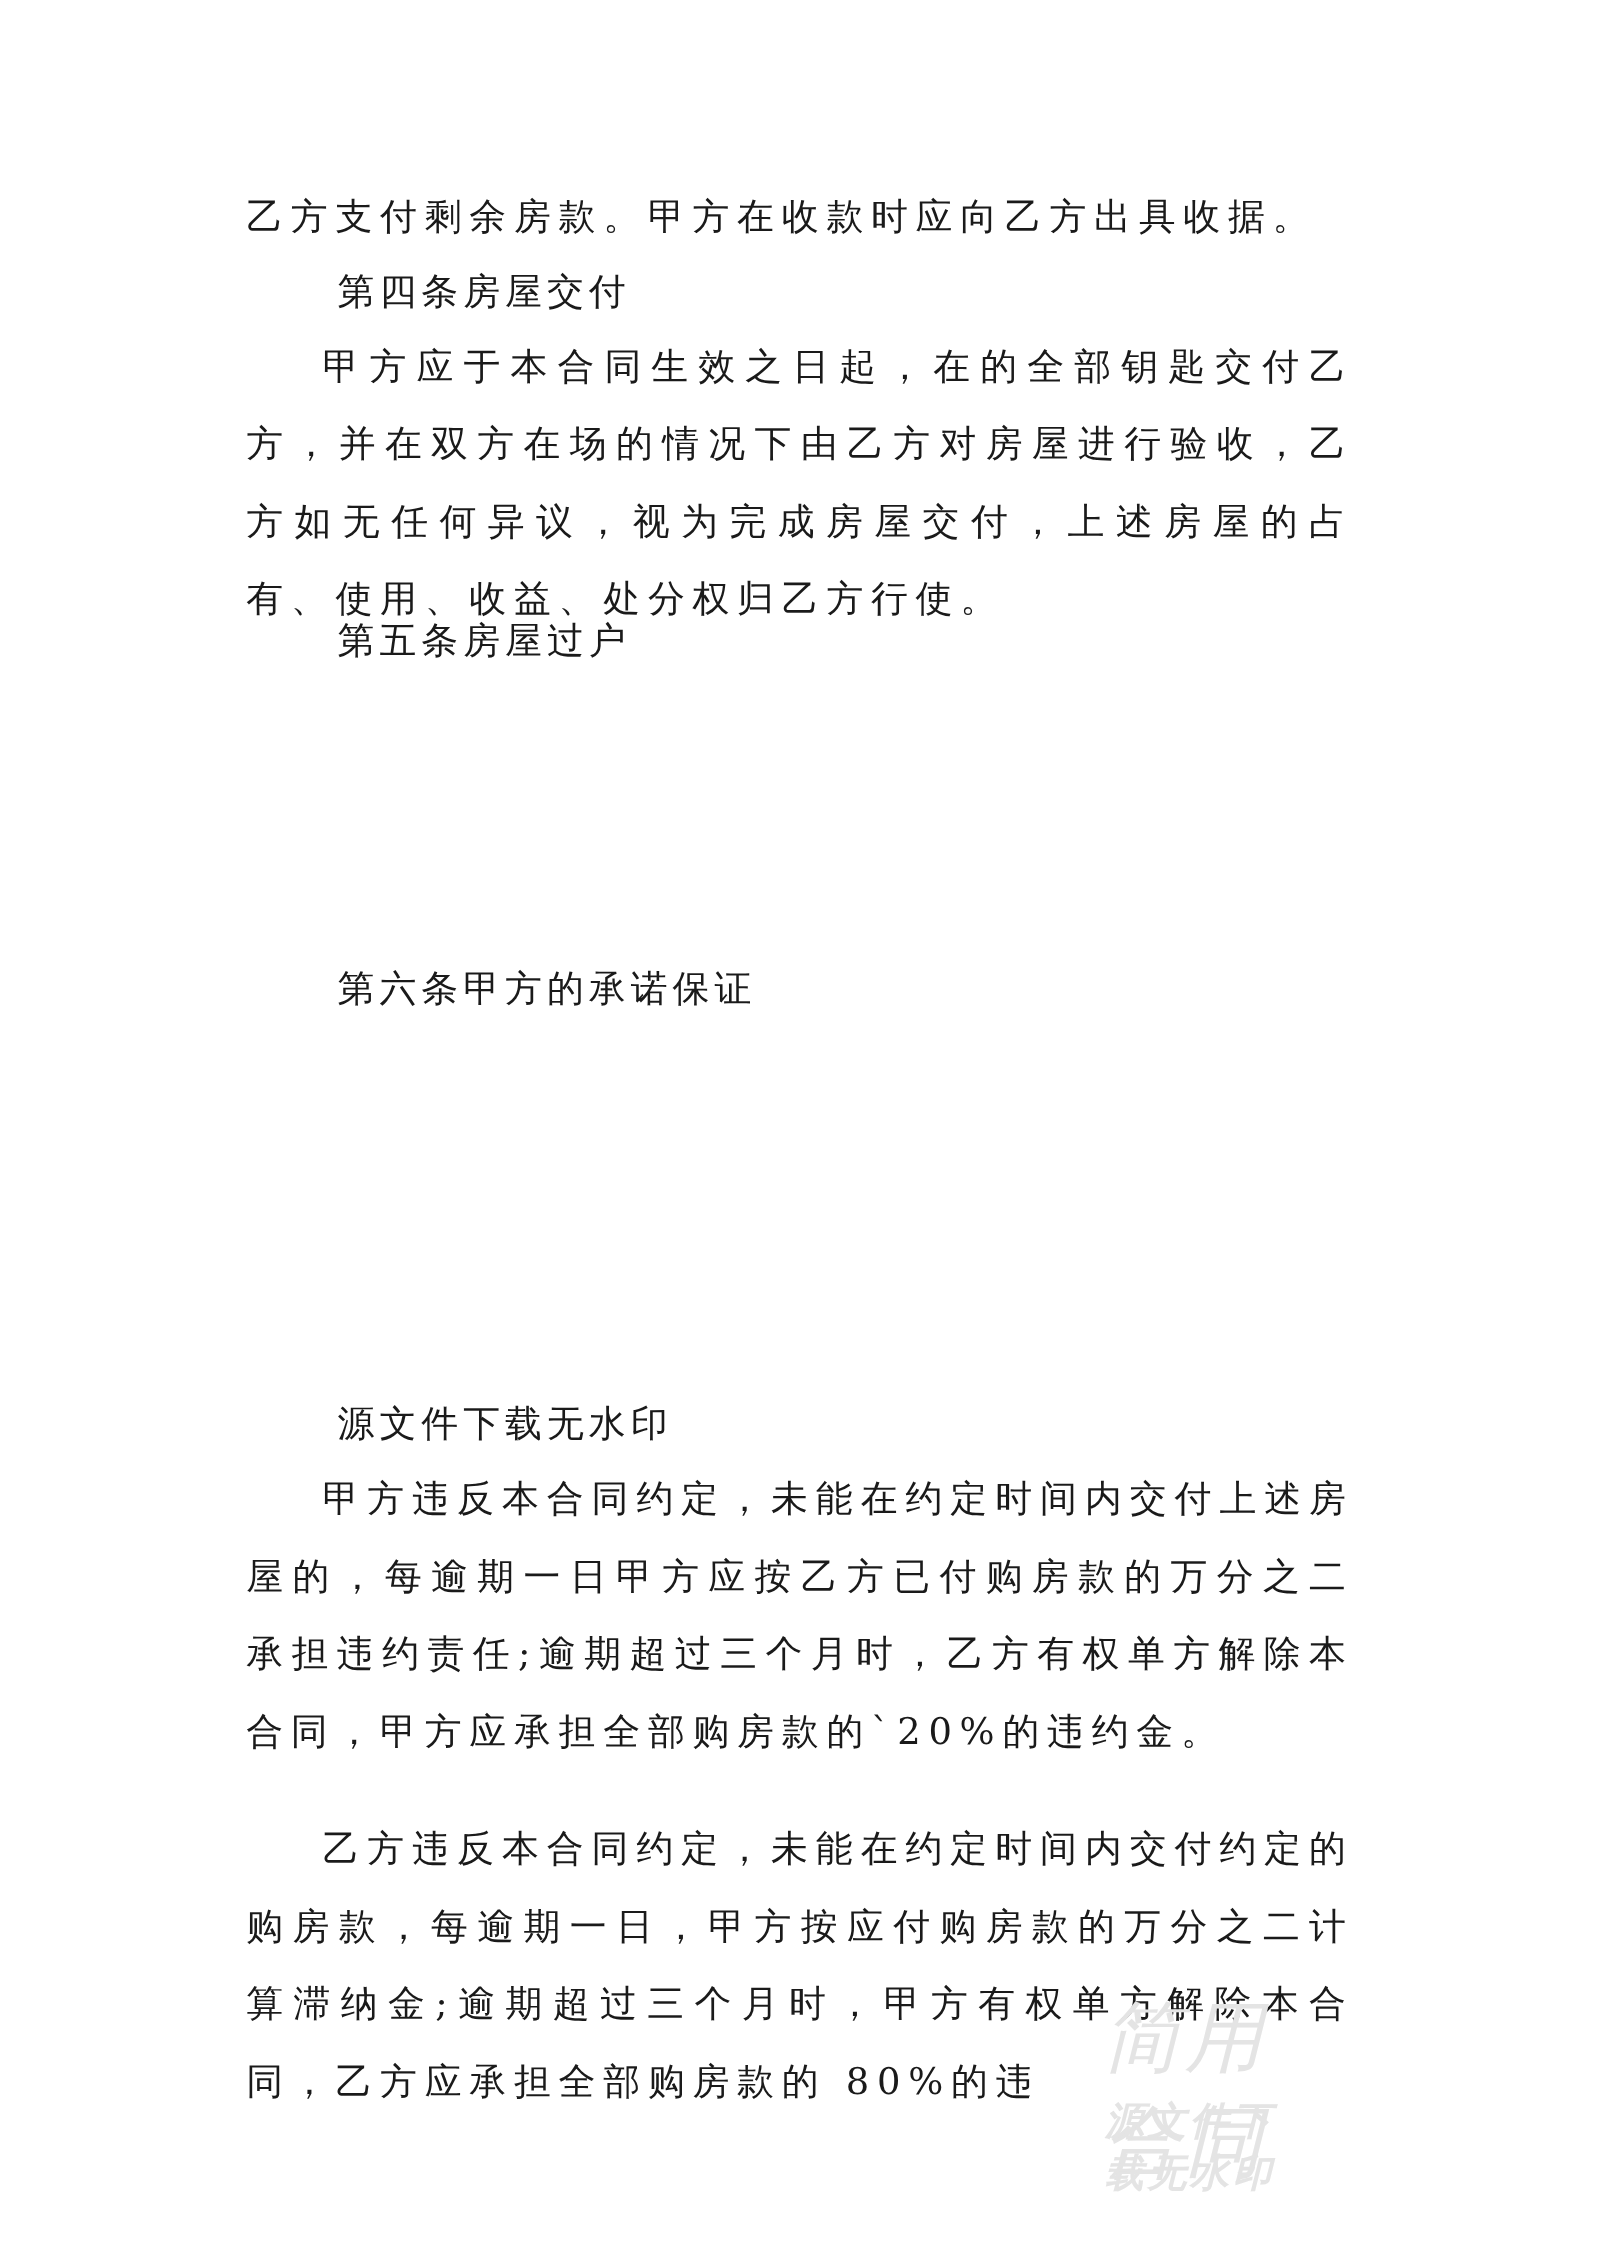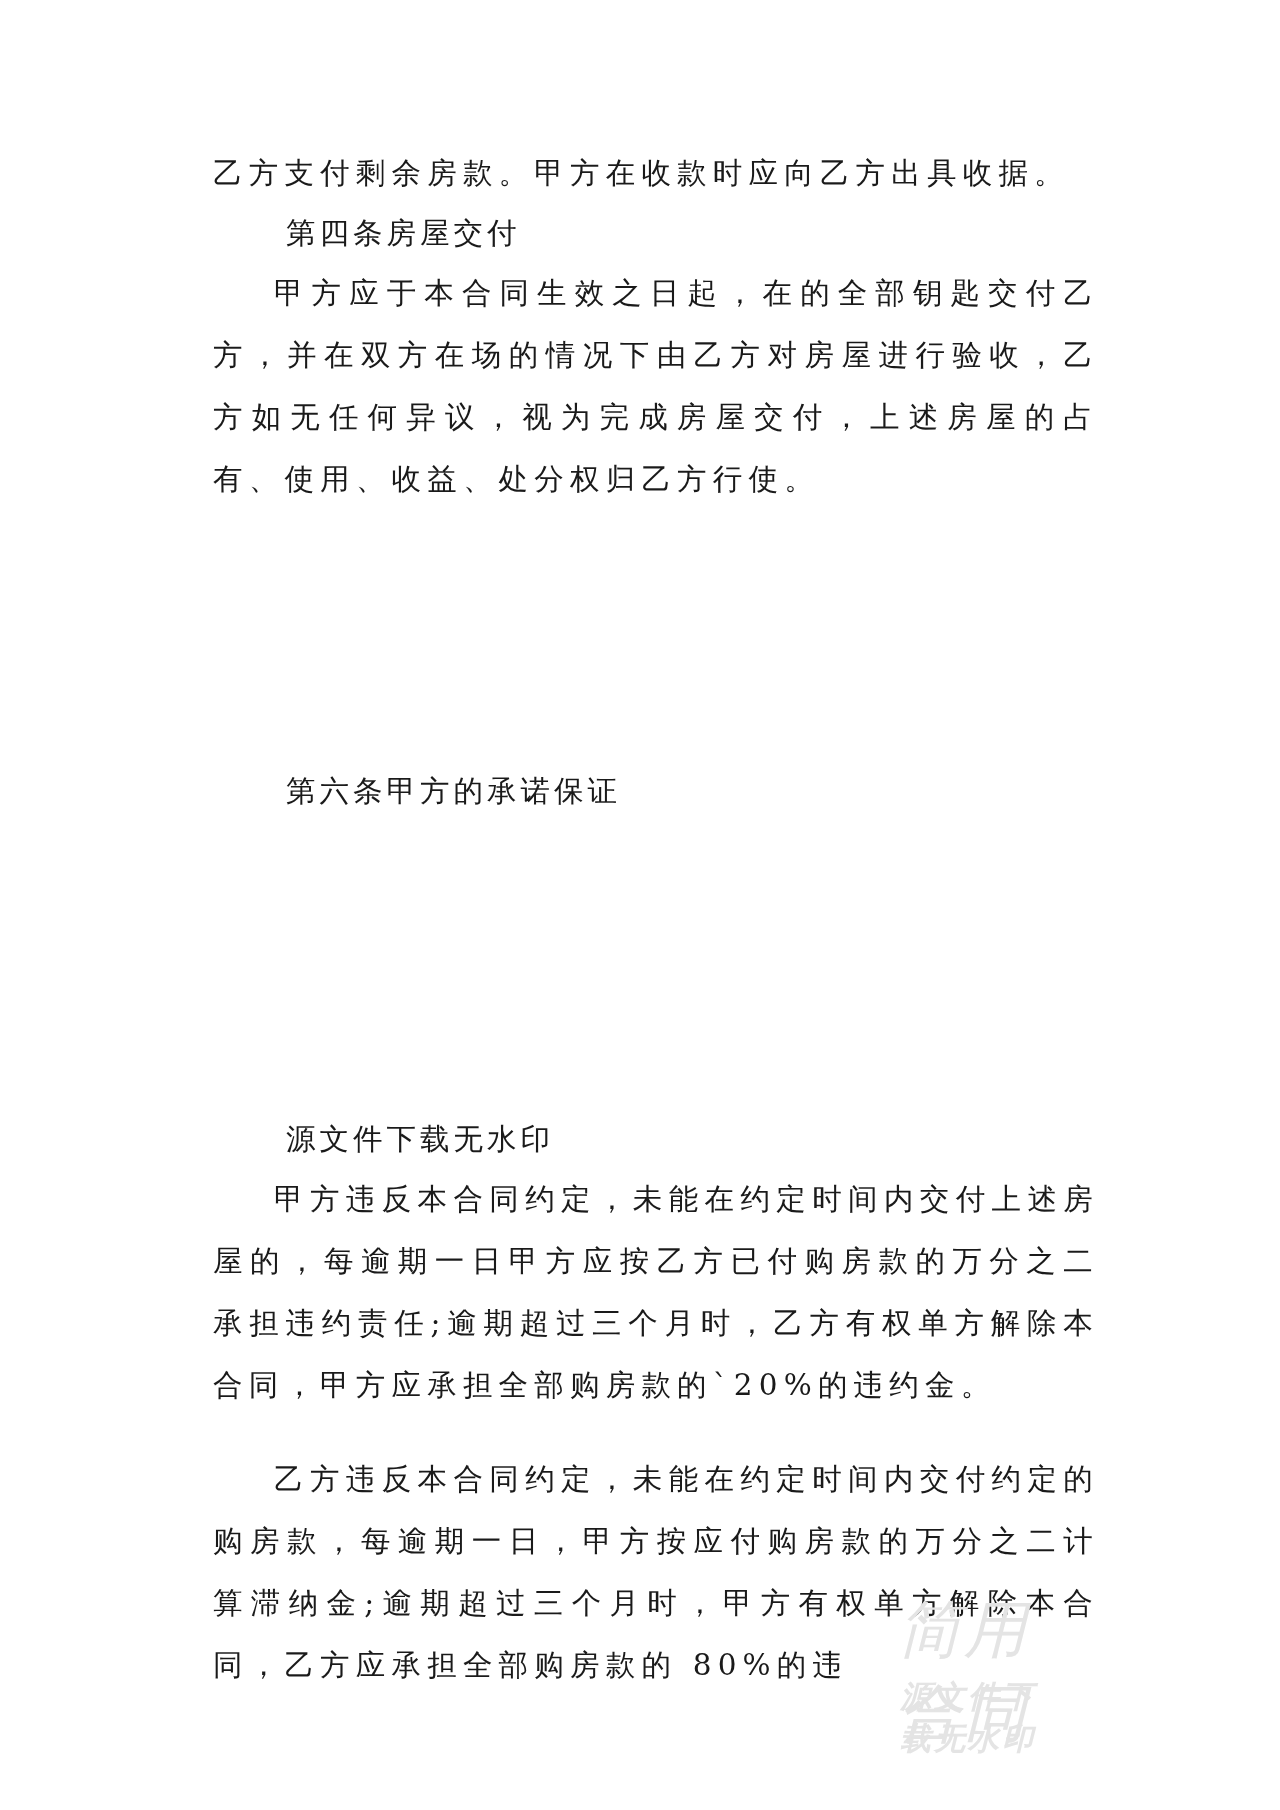--- a/index.html
+++ b/index.html
@@ -1,36 +1,37 @@
 <!DOCTYPE html>
 <html><head>
 <meta charset="utf-8">
 <style>
   html, body { margin: 0; padding: 0; background: #ffffff; }
   body { width: 1280px; height: 1810px; position: relative; overflow: hidden;
          font-family: "DejaVu Serif", "Liberation Serif", serif; color: #1a1a1a; }
-  .page { position: absolute; left: 16px; top: 0; width: 1052px; height: 1810px; }
+  .page { position: absolute; left: 0; top: 0; width: 1052px; height: 1810px; }
   .para { position: absolute; left: 197px; width: 886px; font-size: 29.5px;
           letter-spacing: 6.2px; line-height: 62px; margin: 0; text-align: justify;
           text-align-last: left; }
   .para.indent { text-indent: 61px; }
   .heading { position: absolute; left: 258px; font-size: 29.5px; letter-spacing: 4px;
              line-height: 62px; margin: 12px; }
   .wm1 { position: absolute; left: 882px; top: 1588px; font-family: "DejaVu Sans", "Liberation Sans", sans-serif;
          font-weight: 400; font-style: italic; font-size: 62px; color: #e4e4e4; letter-spacing: 4px; }
   .wm2 { position: absolute; left: 884px; top: 1676px; font-family: "DejaVu Sans", "Liberation Sans", sans-serif;
          font-weight: 700; font-style: italic; font-size: 31px; color: #e4e4e4; letter-spacing: 3px; }
 </style>
 </head>
 <body>
 
 <div class="page">
   <p class="para" style="top:142px">乙方支付剩余房款。甲方在收款时应向乙方出具收据。</p>
   <p class="heading" style="top:190px">第四条房屋交付</p>
   <p class="para indent" style="top:262px">甲方应于本合同生效之日起，在的全部钥匙交付乙方，并在双方在场的情况下由乙方对房屋进行验收，乙方如无任何异议，视为完成房屋交付，上述房屋的占有、使用、收益、处分权归乙方行使。</p>
+  <p class="heading" style="top:469px">第五条房屋过户</p>
   <p class="heading" style="top:748px">第六条甲方的承诺保证</p>
   <p class="heading" style="top:1096px">源文件下载无水印</p>
   <p class="para indent" style="top:1168px">甲方违反本合同约定，未能在约定时间内交付上述房屋的，每逾期一日甲方应按乙方已付购房款的万分之二承担违约责任;逾期超过三个月时，乙方有权单方解除本合同，甲方应承担全部购房款的`20%的违约金。</p>
   <p class="para indent" style="top:1448px">乙方违反本合同约定，未能在约定时间内交付约定的购房款，每逾期一日，甲方按应付购房款的万分之二计算滞纳金;逾期超过三个月时，甲方有权单方解除本合同，乙方应承担全部购房款的 80%的违</p>
 
   <div class="wm1">简用合同</div>
   <div class="wm2">源文件下载无水印</div>
 </div>
 
 </body></html>

